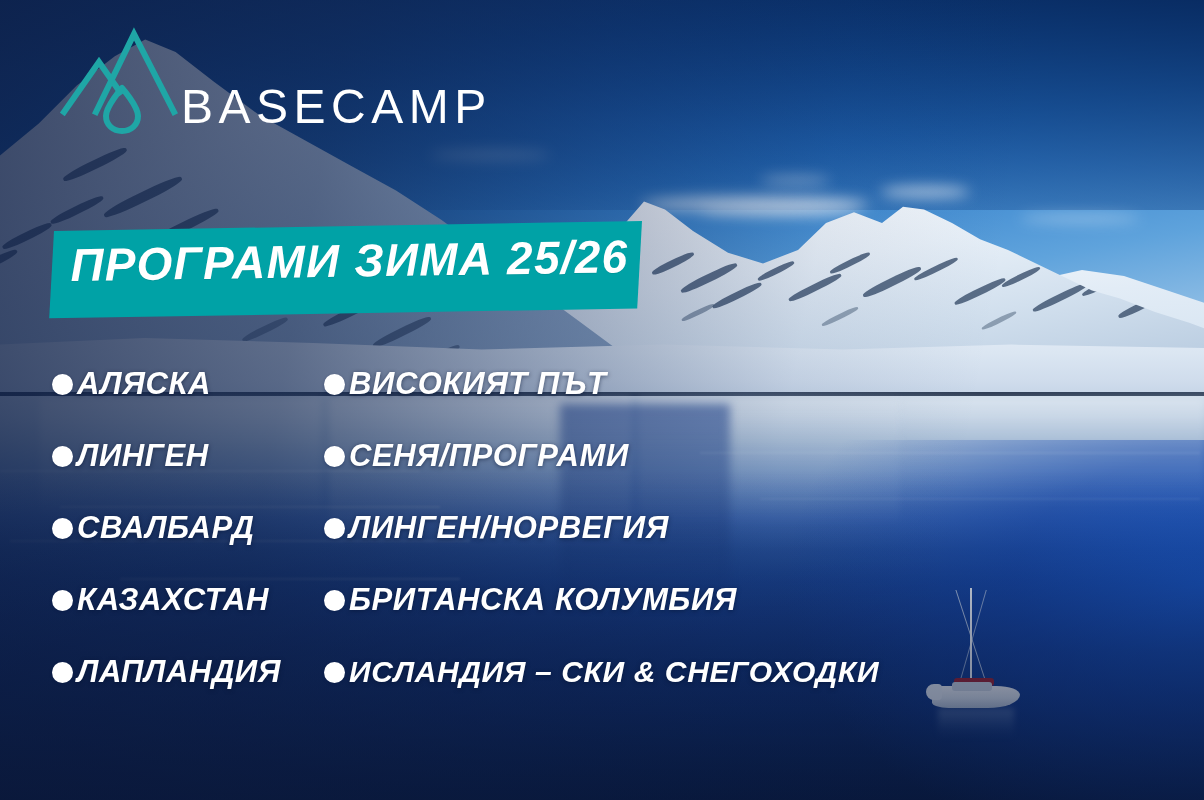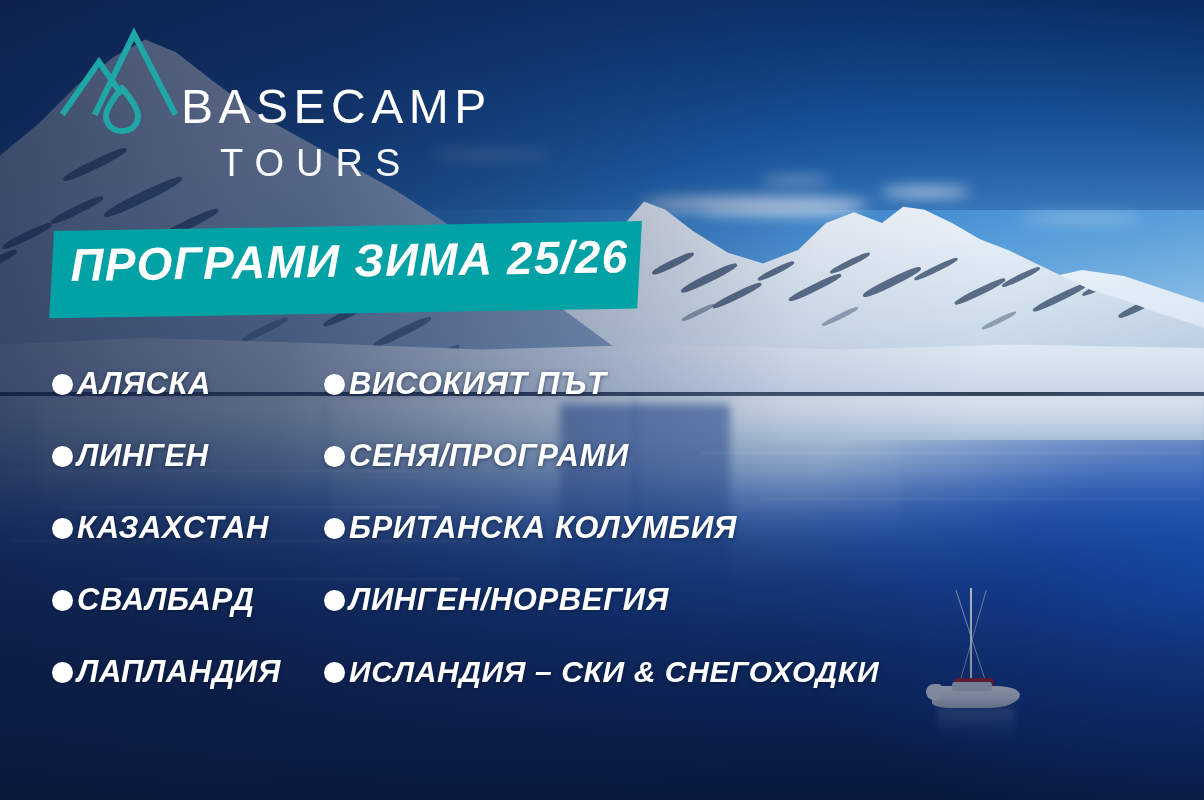--- a/index.html
+++ b/index.html
@@ -362,21 +362,20 @@
   <div class="logo-block">
     <div class="logo-mark">
       <svg width="118" height="108" viewBox="0 0 118 108" fill="none" xmlns="http://www.w3.org/2000/svg">
         <path d="M4 86 L39 36 L60 66" stroke="#1fa6a6" stroke-width="6" stroke-linecap="square" fill="none"></path>
         <path d="M36 86 L74 8 L114 86" stroke="#1fa6a6" stroke-width="6" stroke-linecap="square" fill="none"></path>
         <path d="M62 62 C62 62 46 80 46 90 C46 99 53 105 62 105 C71 105 78 99 78 90 C78 80 62 62 62 62 Z" stroke="#1fa6a6" stroke-width="6" fill="none" stroke-linejoin="round"></path>
       </svg>
     </div>
     <div class="logo-words">
       <div class="brand-main">BASECAMP</div>
-      <div class="brand-sub">TOURS</div>
     </div>
   </div>
 
   <div class="banner-wrap">
     <div class="banner-bg"></div>
     <div class="banner-text">ПРОГРАМИ ЗИМА 25/26</div>
   </div>
 
   <div class="list">
 
@@ -398,36 +397,36 @@
       </div>
       <div class="list-col right">
         <span class="bullet"></span>
         <span class="item-label">СЕНЯ/ПРОГРАМИ</span>
       </div>
     </div>
 
     <div class="list-row">
       <div class="list-col left">
         <span class="bullet"></span>
-        <span class="item-label">КАЗАХСТАН</span>
+        <span class="item-label">СВАЛБАРД</span>
       </div>
       <div class="list-col right">
         <span class="bullet"></span>
-        <span class="item-label">БРИТАНСКА КОЛУМБИЯ</span>
+        <span class="item-label">ЛИНГЕН/НОРВЕГИЯ</span>
       </div>
     </div>
 
     <div class="list-row">
       <div class="list-col left">
         <span class="bullet"></span>
-        <span class="item-label">СВАЛБАРД</span>
+        <span class="item-label">КАЗАХСТАН</span>
       </div>
       <div class="list-col right">
         <span class="bullet"></span>
-        <span class="item-label">ЛИНГЕН/НОРВЕГИЯ</span>
+        <span class="item-label">БРИТАНСКА КОЛУМБИЯ</span>
       </div>
     </div>
 
     <div class="list-row">
       <div class="list-col left">
         <span class="bullet"></span>
         <span class="item-label">ЛАПЛАНДИЯ</span>
       </div>
       <div class="list-col right">
         <span class="bullet"></span>

